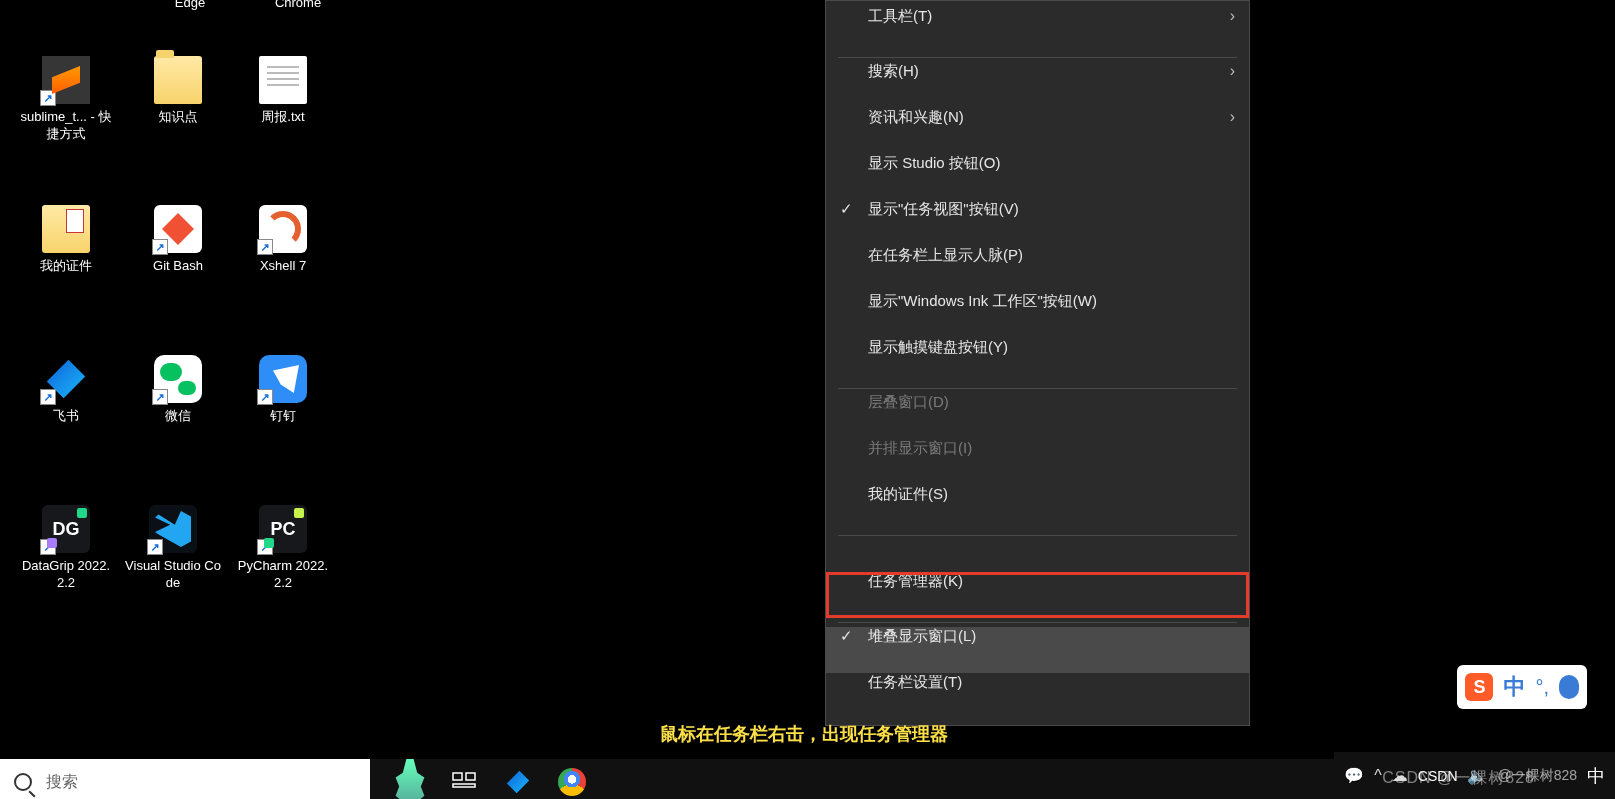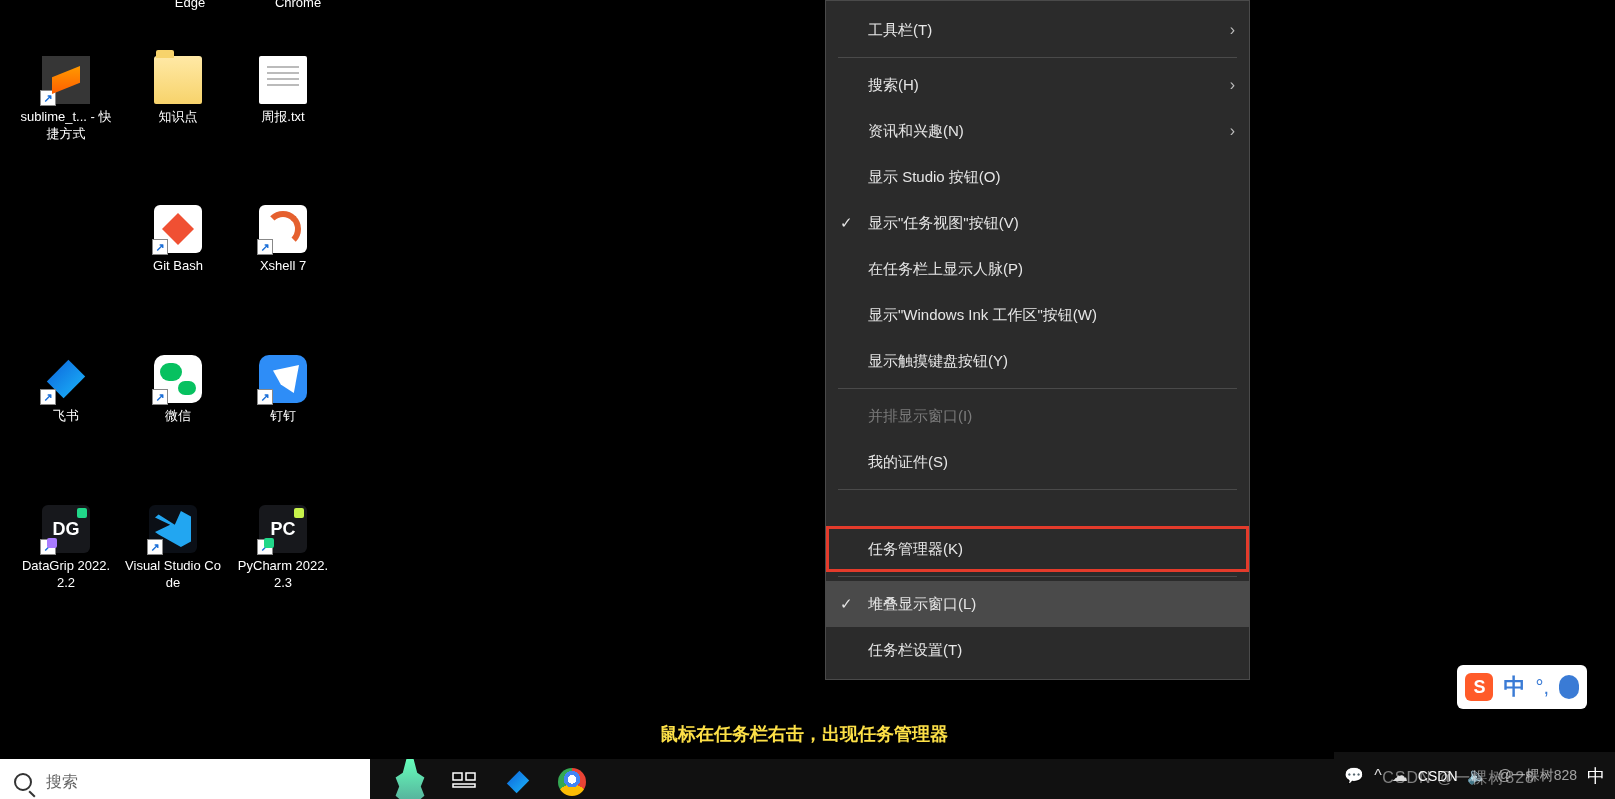--- a/index.html
+++ b/index.html
@@ -31,21 +31,21 @@
   .i-dg{background:#17181c;border-radius:6px;display:flex;align-items:center;justify-content:center;color:#fff;font-weight:bold;font-size:18px;}
   .i-dg::before{content:"DG";}
   .i-dg::after{content:"";position:absolute;right:3px;top:3px;width:10px;height:10px;background:#21d789;border-radius:2px;box-shadow:-30px 30px 0 #a97bff;}
   .i-vsc{background:#0b0f16;border-radius:6px;}
   .i-vsc::after{content:"";position:absolute;inset:6px;background:#22a6f1;clip-path:polygon(72% 0,100% 15%,100% 85%,72% 100%,10% 65%,0 58%,42% 38%,0 18%,10% 10%,55% 38%);}
   .i-pc{background:#17181c;border-radius:6px;display:flex;align-items:center;justify-content:center;color:#fff;font-weight:bold;font-size:18px;}
   .i-pc::before{content:"PC";}
   .i-pc::after{content:"";position:absolute;right:3px;top:3px;width:10px;height:10px;background:#c7f24b;border-radius:2px;box-shadow:-30px 30px 0 #21d789;}
   
   .ctx{position:absolute;left:825px;top:0;width:425px;background:#2b2b2b;border:1px solid #4a4a4a;box-shadow:2px 4px 14px rgba(0,0,0,.6);font-size:15px;color:#e6e6e6;padding-top:6px;padding-bottom:6px;}
-  .ctx .row{height:46px;display:flex;align-items:center;padding:0 18px 0 42px;position:relative;cursor:default;}
+  .ctx .row{height:46px;display:flex;align-items:flex-start;padding:0 18px 0 42px;position:relative;cursor:default;}
   .ctx .row .chk{position:absolute;left:14px;color:#e6e6e6;font-size:15px;}
   .ctx .row .chev{position:absolute;right:14px;color:#bbb;font-size:16px;}
   .ctx .row.disabled{color:#7b7b7b;}
   .ctx .row.hover{background:#4a4a4a;}
   .ctx .row.highlight-box{outline:3px solid #e43b2b;outline-offset:-3px;margin-top:36px;}
   .ctx hr{border:none;border-top:1px solid #4a4a4a;margin:4px 12px;}
   
   .taskbar{position:absolute;left:0;right:0;bottom:0;height:34px;display:flex;align-items:center;}
   .taskbar .search{height:47px;width:370px;background:#fff;display:flex;align-items:center;color:#666;font-size:16px;padding-left:14px;gap:14px;}
   .taskbar .search .sicon{width:18px;height:18px;border:2px solid #333;border-radius:50%;position:relative;}
@@ -87,20 +87,24 @@
   </div>
   <div class="dicon" style="left:130px;top:56px">
     <div class="img i-folder"></div>
     <div class="lbl">知识点</div>
   </div>
   <div class="dicon" style="left:235px;top:56px">
     <div class="img i-txt"></div>
     <div class="lbl">周报.txt</div>
   </div>
 
+  <div class="dicon" style="left:18px;top:205px">
+    <div class="img i-cert"></div>
+    <div class="lbl">我的证件</div>
+  </div>
   <div class="dicon" style="left:130px;top:205px">
     <div class="img i-git">
         <div class="shortcut-arrow">↗</div>
       </div>
     <div class="lbl">Git Bash</div>
   </div>
   <div class="dicon" style="left:235px;top:205px">
     <div class="img i-xshell">
         <div class="shortcut-arrow">↗</div>
       </div>
@@ -136,21 +140,21 @@
   <div class="dicon" style="left:125px;top:505px">
     <div class="img i-vsc">
         <div class="shortcut-arrow">↗</div>
       </div>
     <div class="lbl">Visual Studio Code</div>
   </div>
   <div class="dicon" style="left:235px;top:505px">
     <div class="img i-pc">
         <div class="shortcut-arrow">↗</div>
       </div>
-    <div class="lbl">PyCharm 2022.2.3</div>
+    <div class="lbl">PyCharm 2022.2.2</div>
   </div>
 </div>
 
 <div class="ctx" id="ctx">
     <div class="row">
       <span>工具栏(T)</span>
       <span class="chev">›</span>
     </div>
     <hr>
     <div class="row">
@@ -171,20 +175,23 @@
     <div class="row">
       <span>在任务栏上显示人脉(P)</span>
     </div>
     <div class="row">
       <span>显示"Windows Ink 工作区"按钮(W)</span>
     </div>
     <div class="row">
       <span>显示触摸键盘按钮(Y)</span>
     </div>
     <hr>
+    <div class="row disabled">
+      <span>层叠窗口(D)</span>
+    </div>
     <div class="row disabled">
       <span>并排显示窗口(I)</span>
     </div>
     <div class="row">
       <span>我的证件(S)</span>
     </div>
     <hr>
     <div class="row highlight-box">
       <span>任务管理器(K)</span>
     </div>

